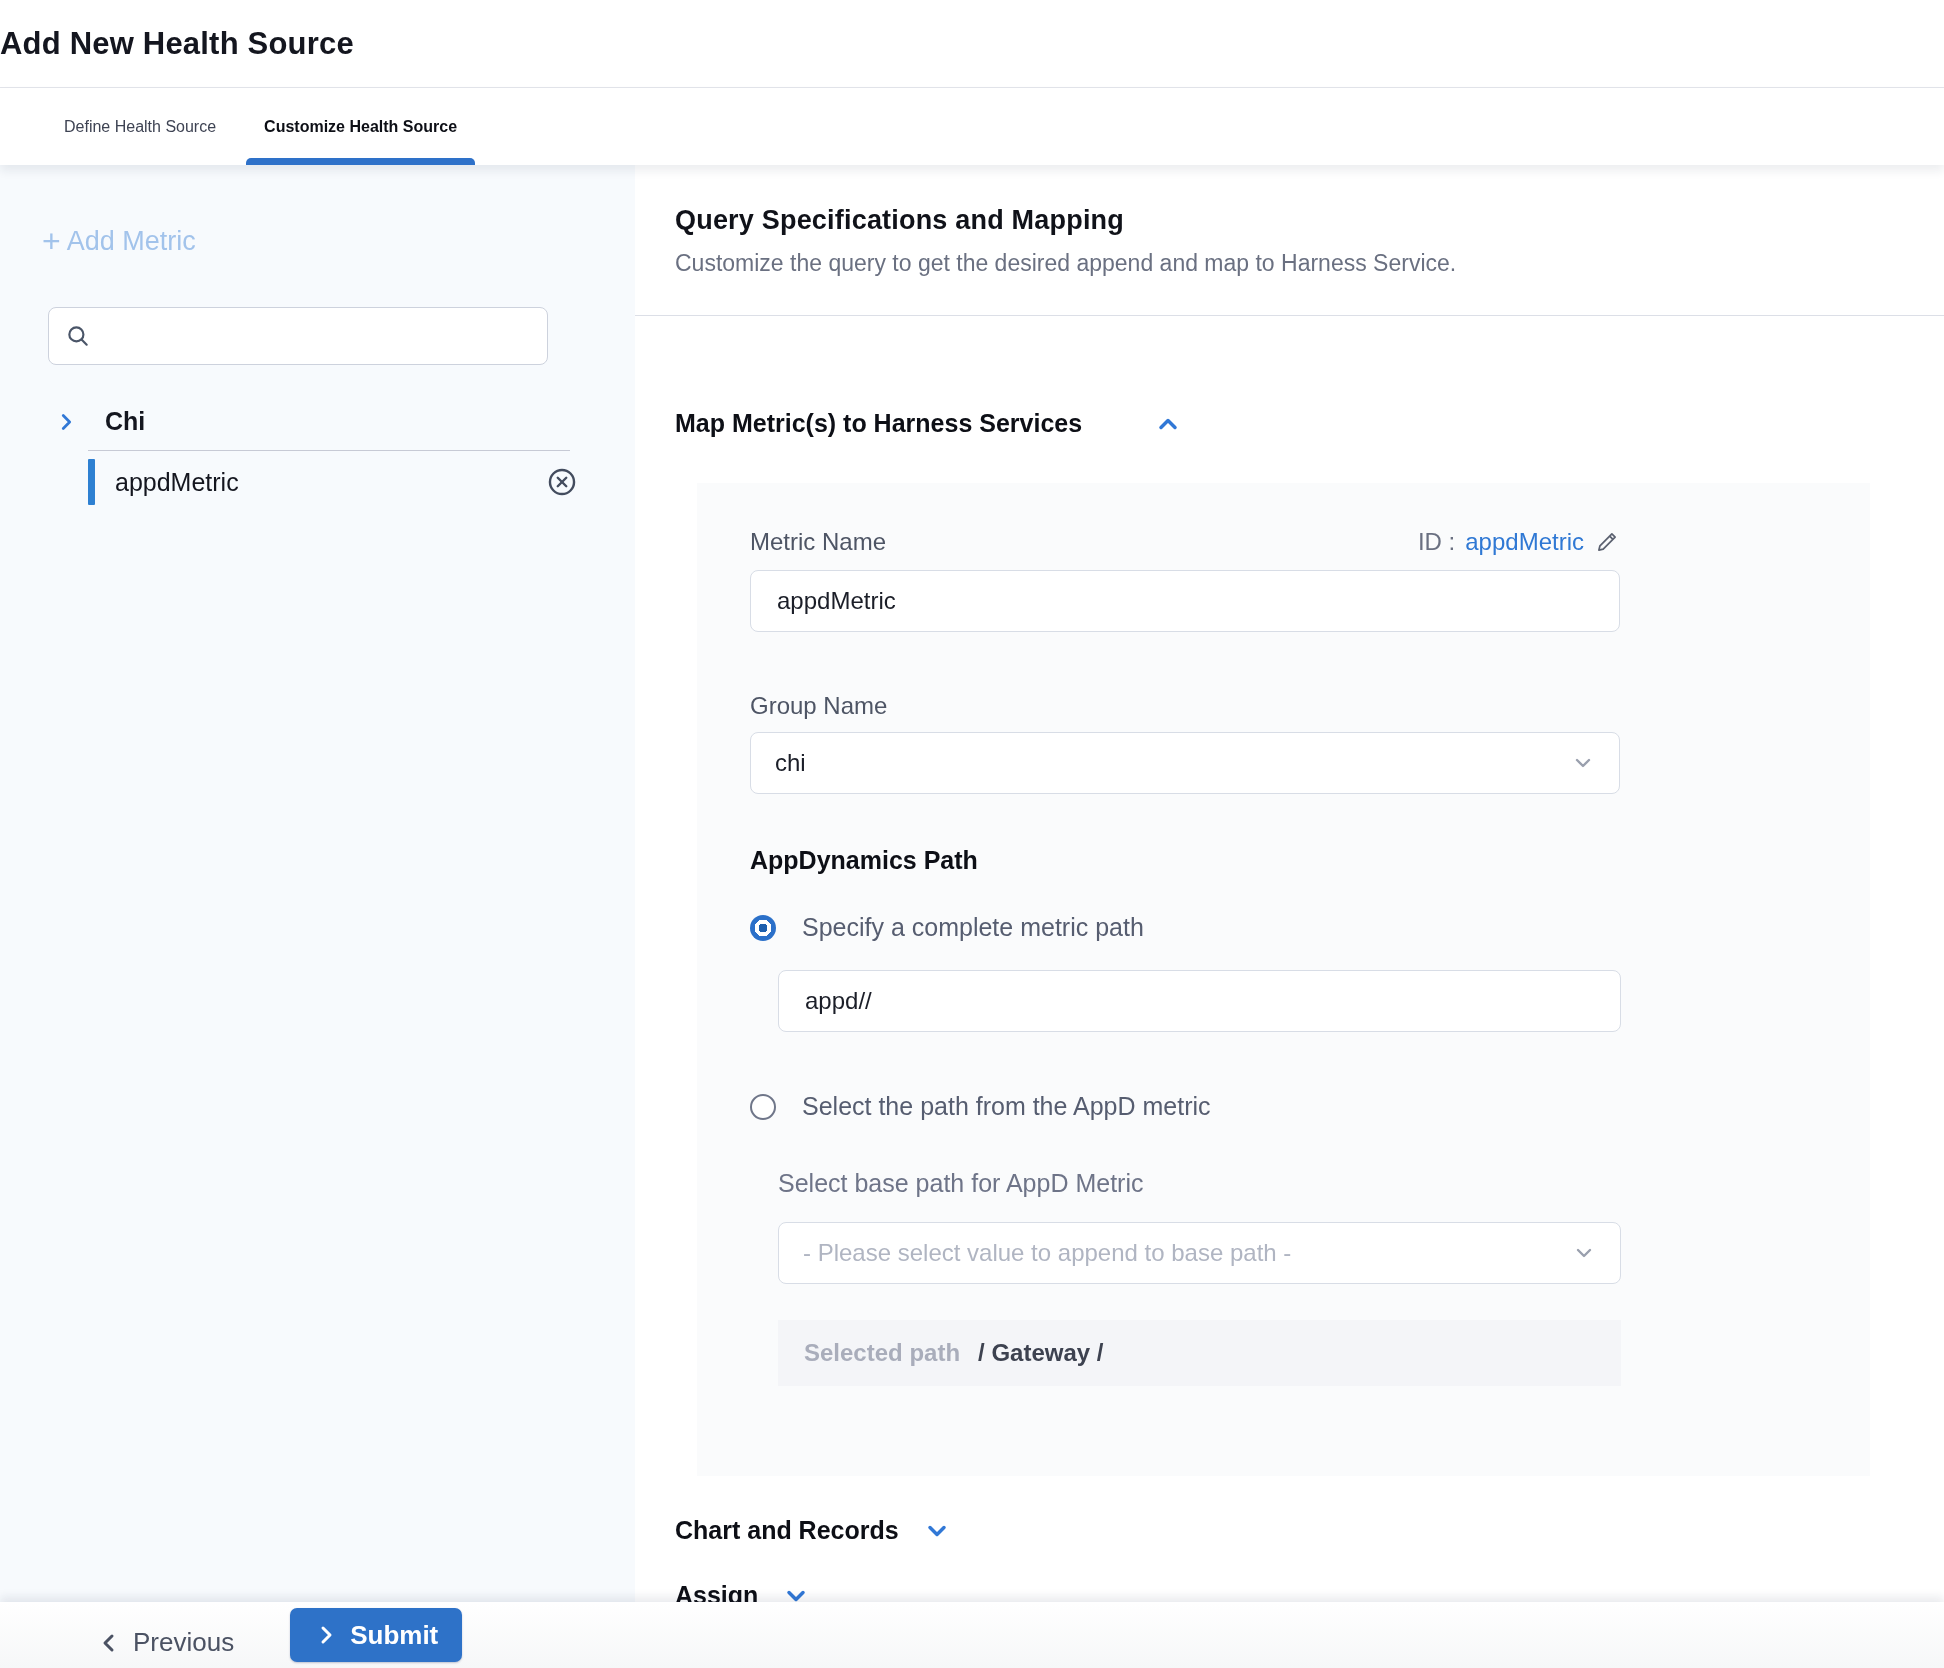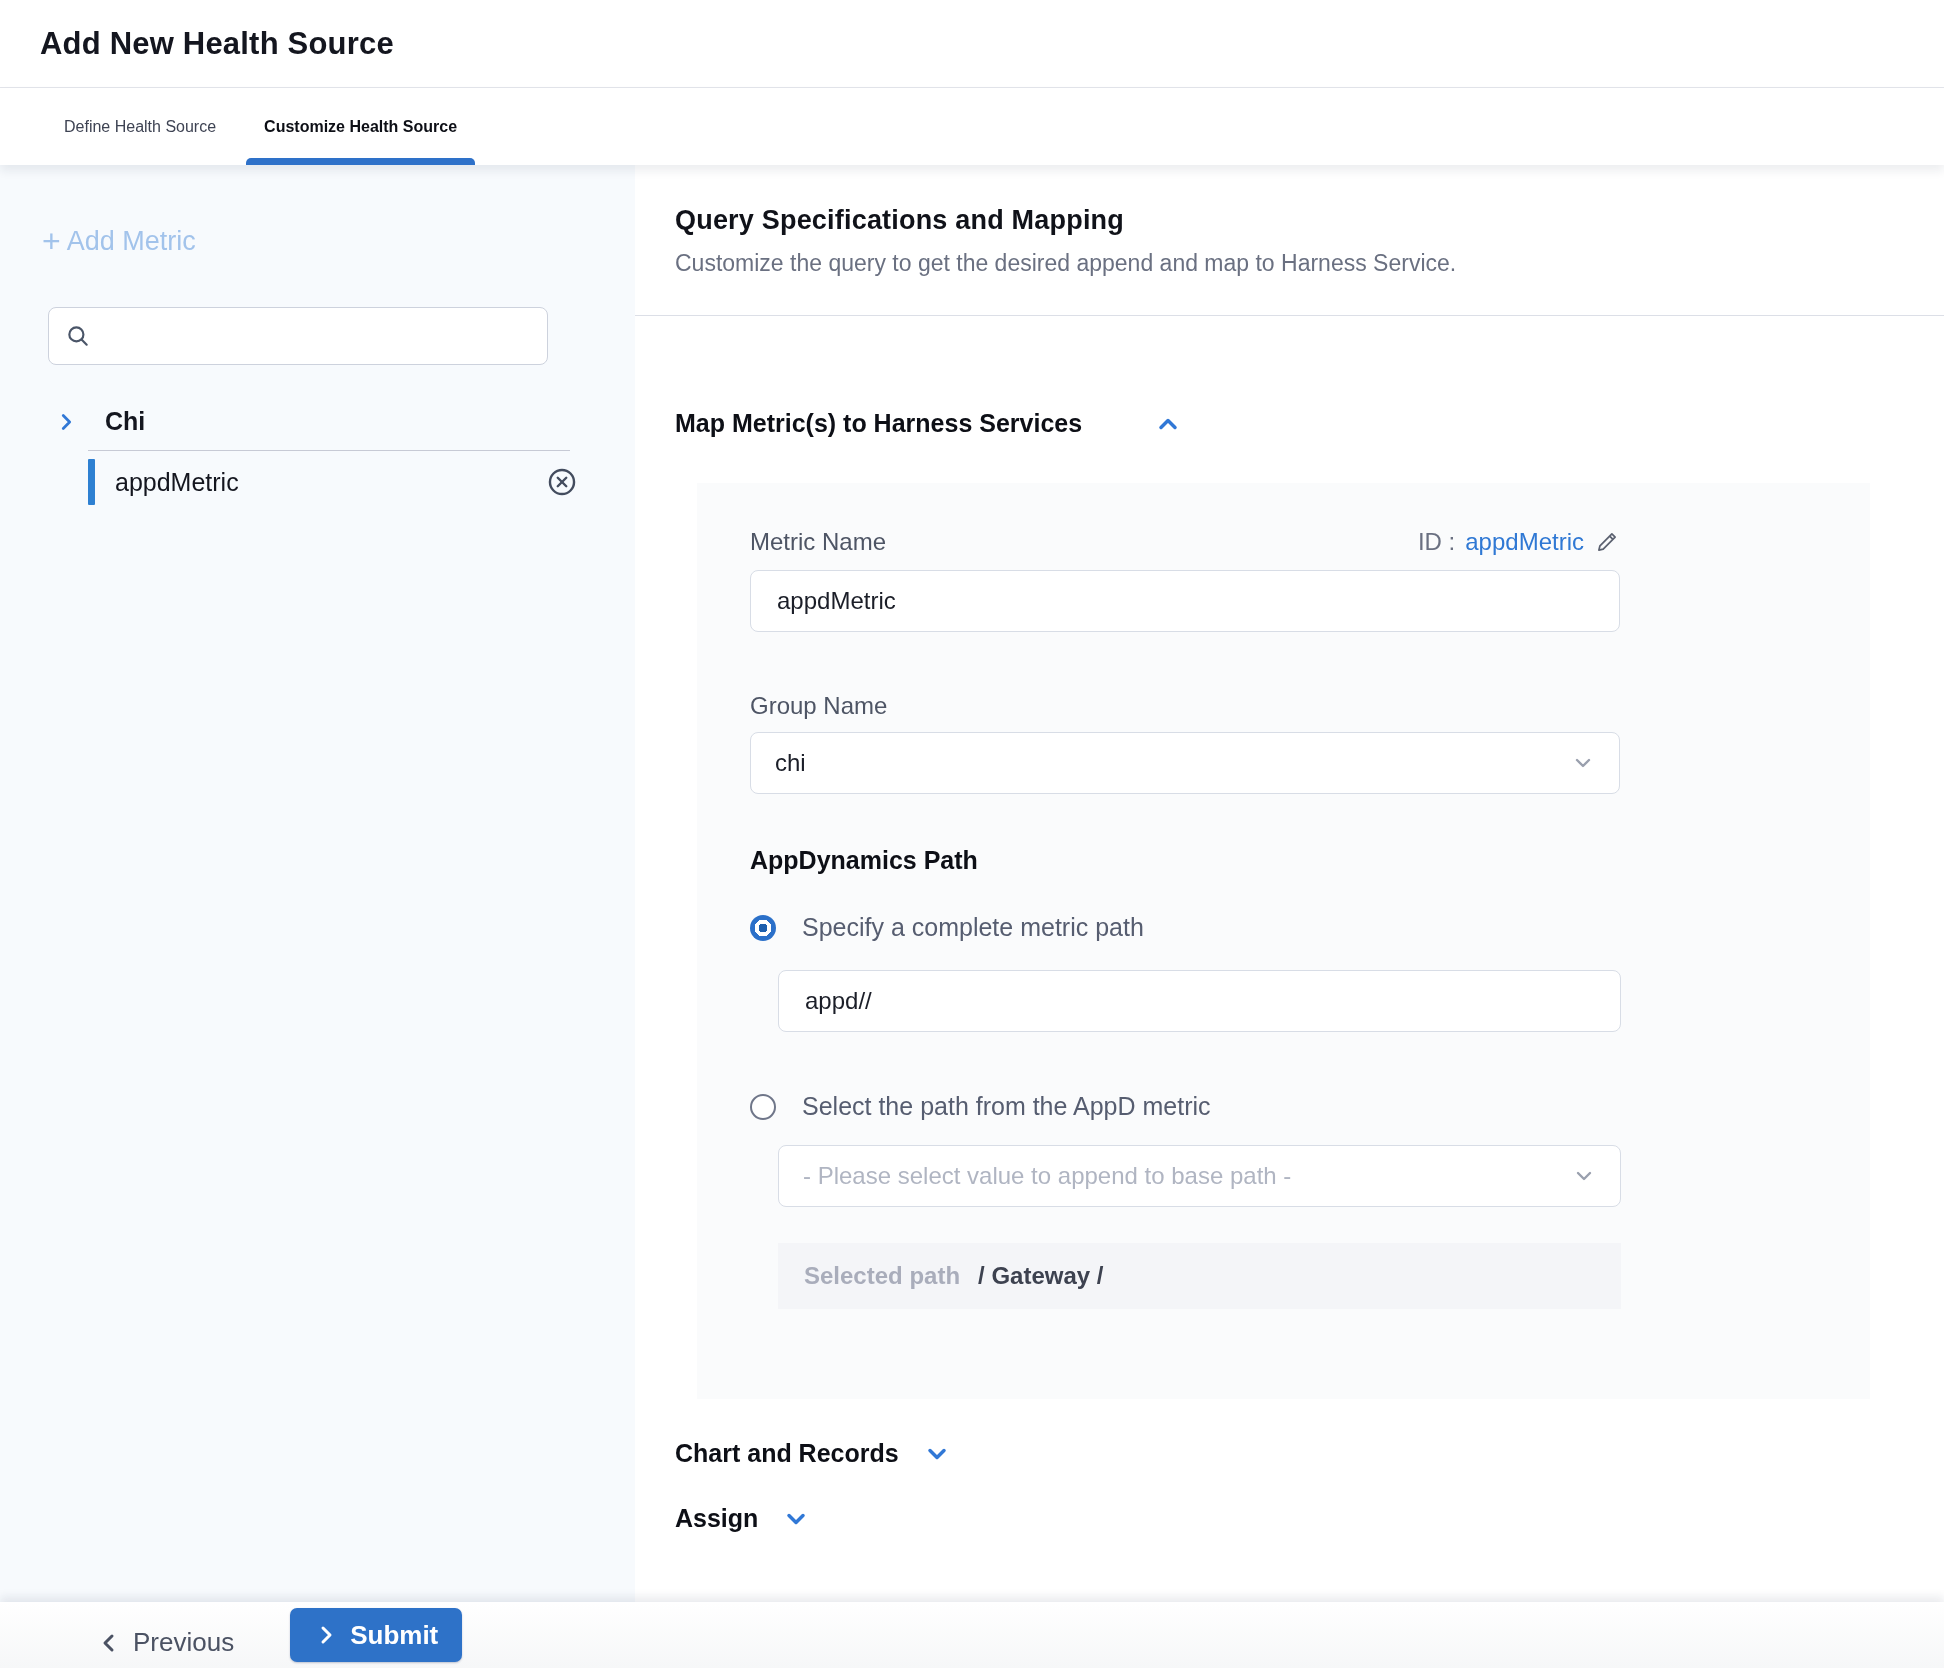--- a/index.html
+++ b/index.html
@@ -2,21 +2,21 @@
 <html><head>
 <meta charset="utf-8">
 <style>
   * { margin:0; padding:0; box-sizing:border-box; }
   html,body { width:1944px; height:1668px; background:#ffffff;
     font-family:"Liberation Sans", sans-serif; color:#1b1e28; }
   .app { width:1944px; height:1668px; display:flex; flex-direction:column; overflow:hidden; background:#fff; }
 
   
   .header { height:88px; flex:0 0 88px; display:flex; align-items:center;
-    padding-left:40px; border-bottom:1px solid #e2e4ea; background:#fff; }
+    border-bottom:1px solid #e2e4ea; background:#fff; }
   .header h1 { font-size:31px; font-weight:700; color:#14161f; letter-spacing:.2px; }
 
   
   .tabbar { height:77px; flex:0 0 77px; display:flex; align-items:stretch;
     padding-left:46px; background:#fff; position:relative; z-index:6;
     box-shadow:0 6px 9px rgba(25,35,65,.08); }
   .tab { display:flex; align-items:center; padding:0 18px; margin-right:12px;
     font-size:16px; color:#3e4353; cursor:pointer; position:relative; }
   .tab.active { font-weight:700; color:#0d0f16; }
   .tab.active::after { content:""; position:absolute; left:0; right:0; bottom:0;
@@ -207,20 +207,21 @@
           <span class="rlabel">Specify a complete metric path</span>
         </label>
 
         <input class="text-input path-input" type="text" value="appd//" style="">
 
         <label class="radio-row second">
           <span class="radio unchecked"></span>
           <span class="rlabel">Select the path from the AppD metric</span>
         </label>
 
+        <div class="base-label">Select base path for AppD Metric</div>
 
         <div class="select base">
           <span class="sval placeholder">- Please select value to append to base path -</span>
           <svg width="24" height="24" viewBox="0 0 24 24" fill="none" stroke="#9aa0ae" stroke-width="2.4" stroke-linecap="round" stroke-linejoin="round">
             <polyline points="6,9 12,15 18,9"></polyline>
           </svg>
         </div>
 
         <div class="selected-bar">
           <span class="sp-label">Selected path</span>

